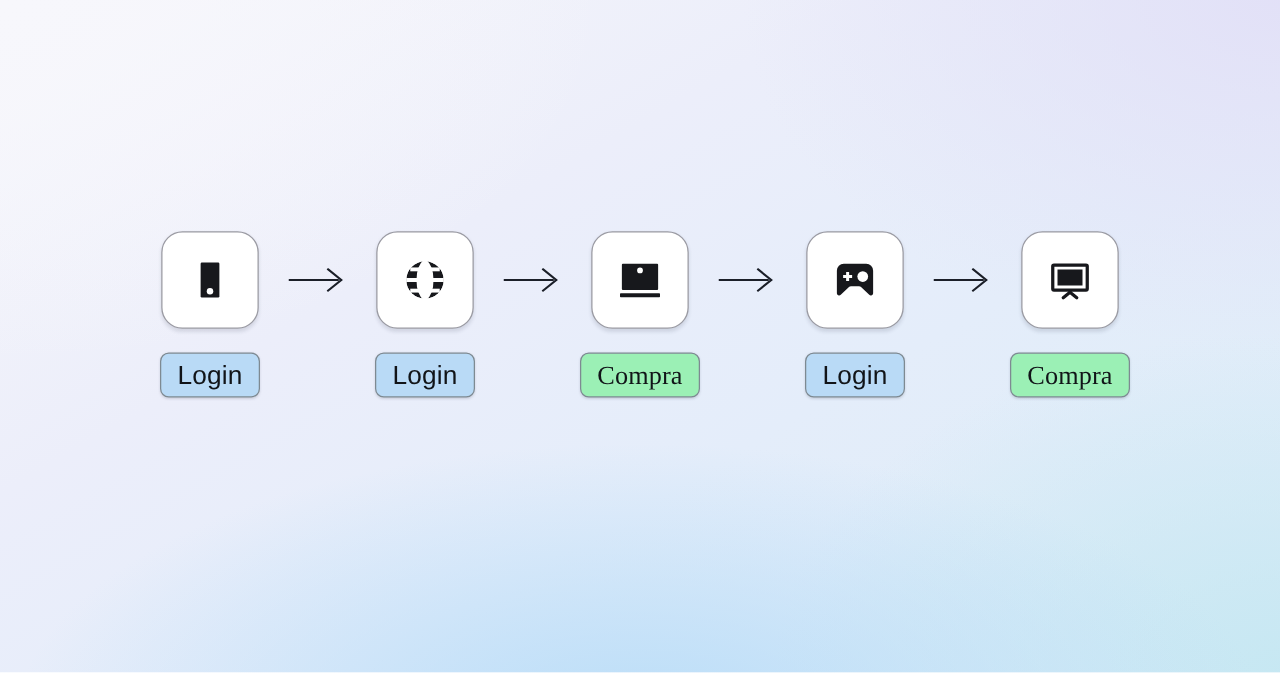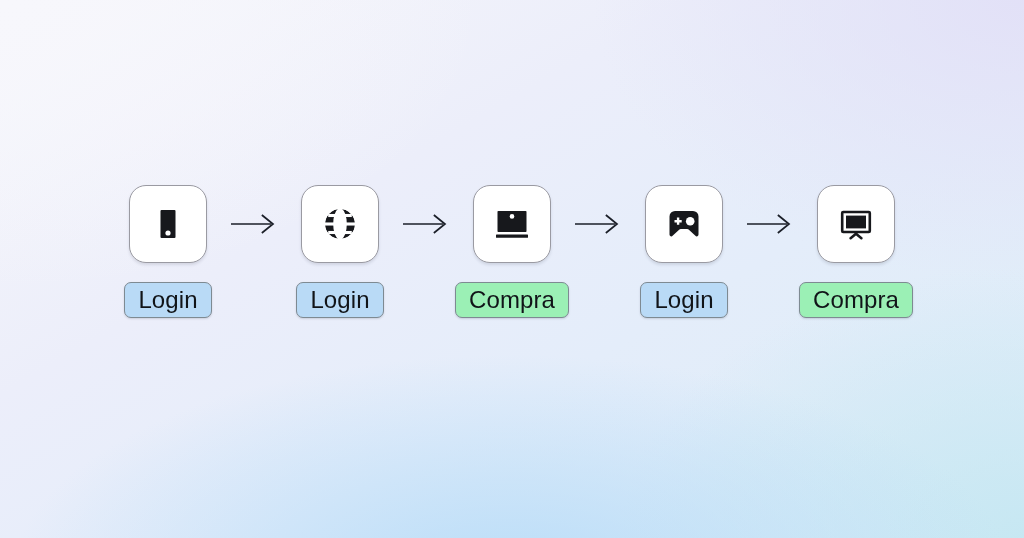--- a/index.html
+++ b/index.html
@@ -65,30 +65,30 @@
   .chip {
     margin-top: 19px;
     height: 36px;
     box-sizing: border-box;
     border: 1px solid #7e8a92;
     border-radius: 7px;
     display: flex;
     align-items: center;
     justify-content: center;
     padding: 0 13px;
-    font-size: 24px;
+    font-size: 21px;
     line-height: 1;
     color: #111418;
     letter-spacing: 0.1px;
     box-shadow: 0 1px 2px rgba(40,45,70,0.16);
     white-space: nowrap;
   }
 
   .chip.login   { background: #b9daf6; }
-  .chip.compra  { background: #9bf0b5; }
+  .chip.compra  { background: #9bf0b5; font-family: Liberation Serif, serif; }
 
   .arrow {
     width: 54px;
     height: 78px;
     display: flex;
     align-items: center;
     justify-content: center;
     flex: 0 0 auto;
   }
 </style>

